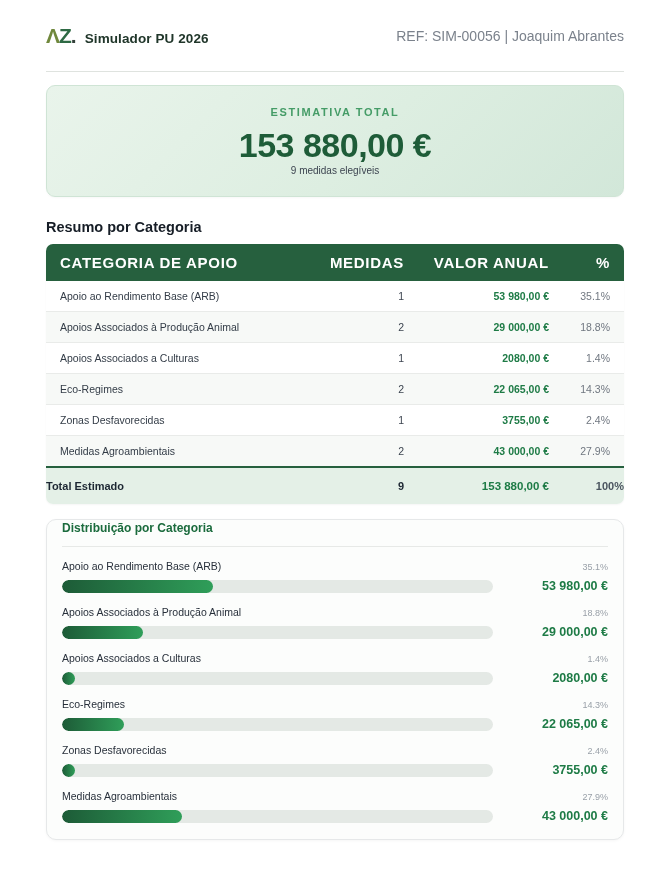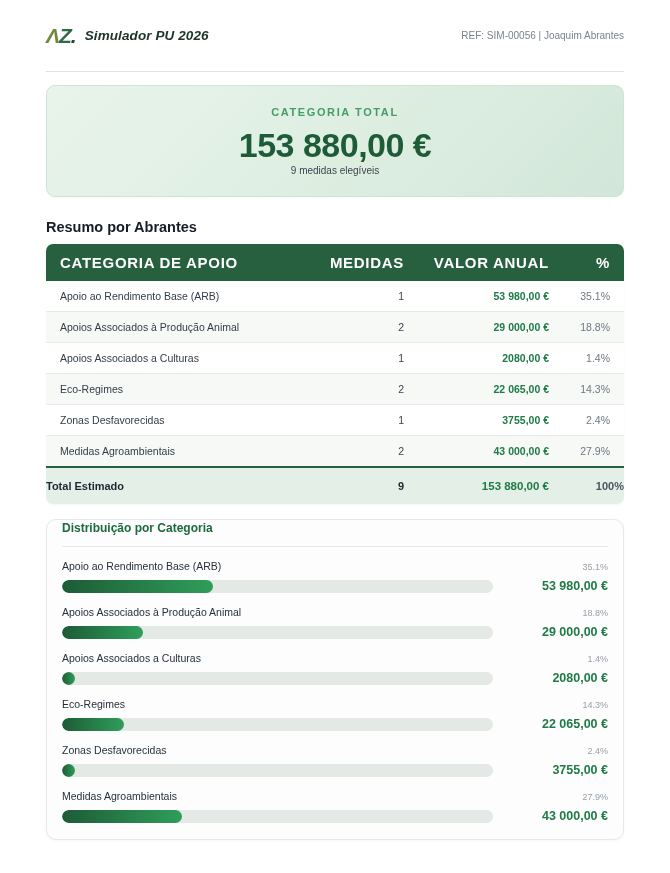--- a/index.html
+++ b/index.html
@@ -9,27 +9,27 @@
     font-family:"Liberation Sans","DejaVu Sans",sans-serif;
     color:#2b3440;
   }
   .page { padding:0 46px; }
 
   
   .header {
     height:72px; display:flex; align-items:center; justify-content:space-between;
     border-bottom:1px solid #dfe3df;
   }
-  .brand { display:flex; align-items:center; gap:9px;font-style:italic; }
+  .brand { display:flex; align-items:flex-end; gap:9px; }
   .logo { font-size:21px; font-weight:800; letter-spacing:-1px; line-height:1; }
   .logo .l1 { color:#70883c; }
   .logo .l2 { color:#2e6a44; }
   .logo .l3 { color:#33403a; }
   .app-title { font-size:13.5px; font-weight:bold; color:#20362a; letter-spacing:0.1px; }
-  .ref { font-size:10px; color:#7b828c;text-align:right; }
+  .ref { font-size:14px; color:#7b828c;text-align:right; }
 
   
   .est-card {
     margin-top:13px; height:112px; border-radius:9px;
     background:linear-gradient(135deg,#e9f4eb 0%,#ddeee1 55%,#d2e7d9 100%);
     border:1px solid #cfe4d5;
     display:flex; flex-direction:column; align-items:center; justify-content:center;
     box-shadow:0 1px 2px rgba(0,0,0,0.03);
   }
   .est-label { font-size:11px; font-weight:bold; color:#459c67; letter-spacing:1.6px; }
@@ -89,26 +89,26 @@
 
   <div class="header">
     <div class="brand">
       <span class="logo"><span class="l1">Λ</span><span class="l2">Z</span><span class="l3">.</span></span>
       <span class="app-title">Simulador PU 2026</span>
     </div>
     <span class="ref">REF: SIM-00056 | Joaquim Abrantes</span>
   </div>
 
   <div class="est-card">
-    <div class="est-label">CATEGORIA TOTAL</div>
+    <div class="est-label">ESTIMATIVA TOTAL</div>
     <div class="est-total">153 880,00 €</div>
     <div class="est-sub">9 medidas elegíveis</div>
   </div>
 
-  <div class="section-title">Resumo por Abrantes</div>
+  <div class="section-title">Resumo por Categoria</div>
 
   <div class="table-wrap">
     <table>
       <thead>
         <tr id="head-row">
             <th class="cat">CATEGORIA DE APOIO</th>
             <th class="med">MEDIDAS</th>
             <th class="val">VALOR ANUAL</th>
             <th class="pct">%</th>
           </tr>

